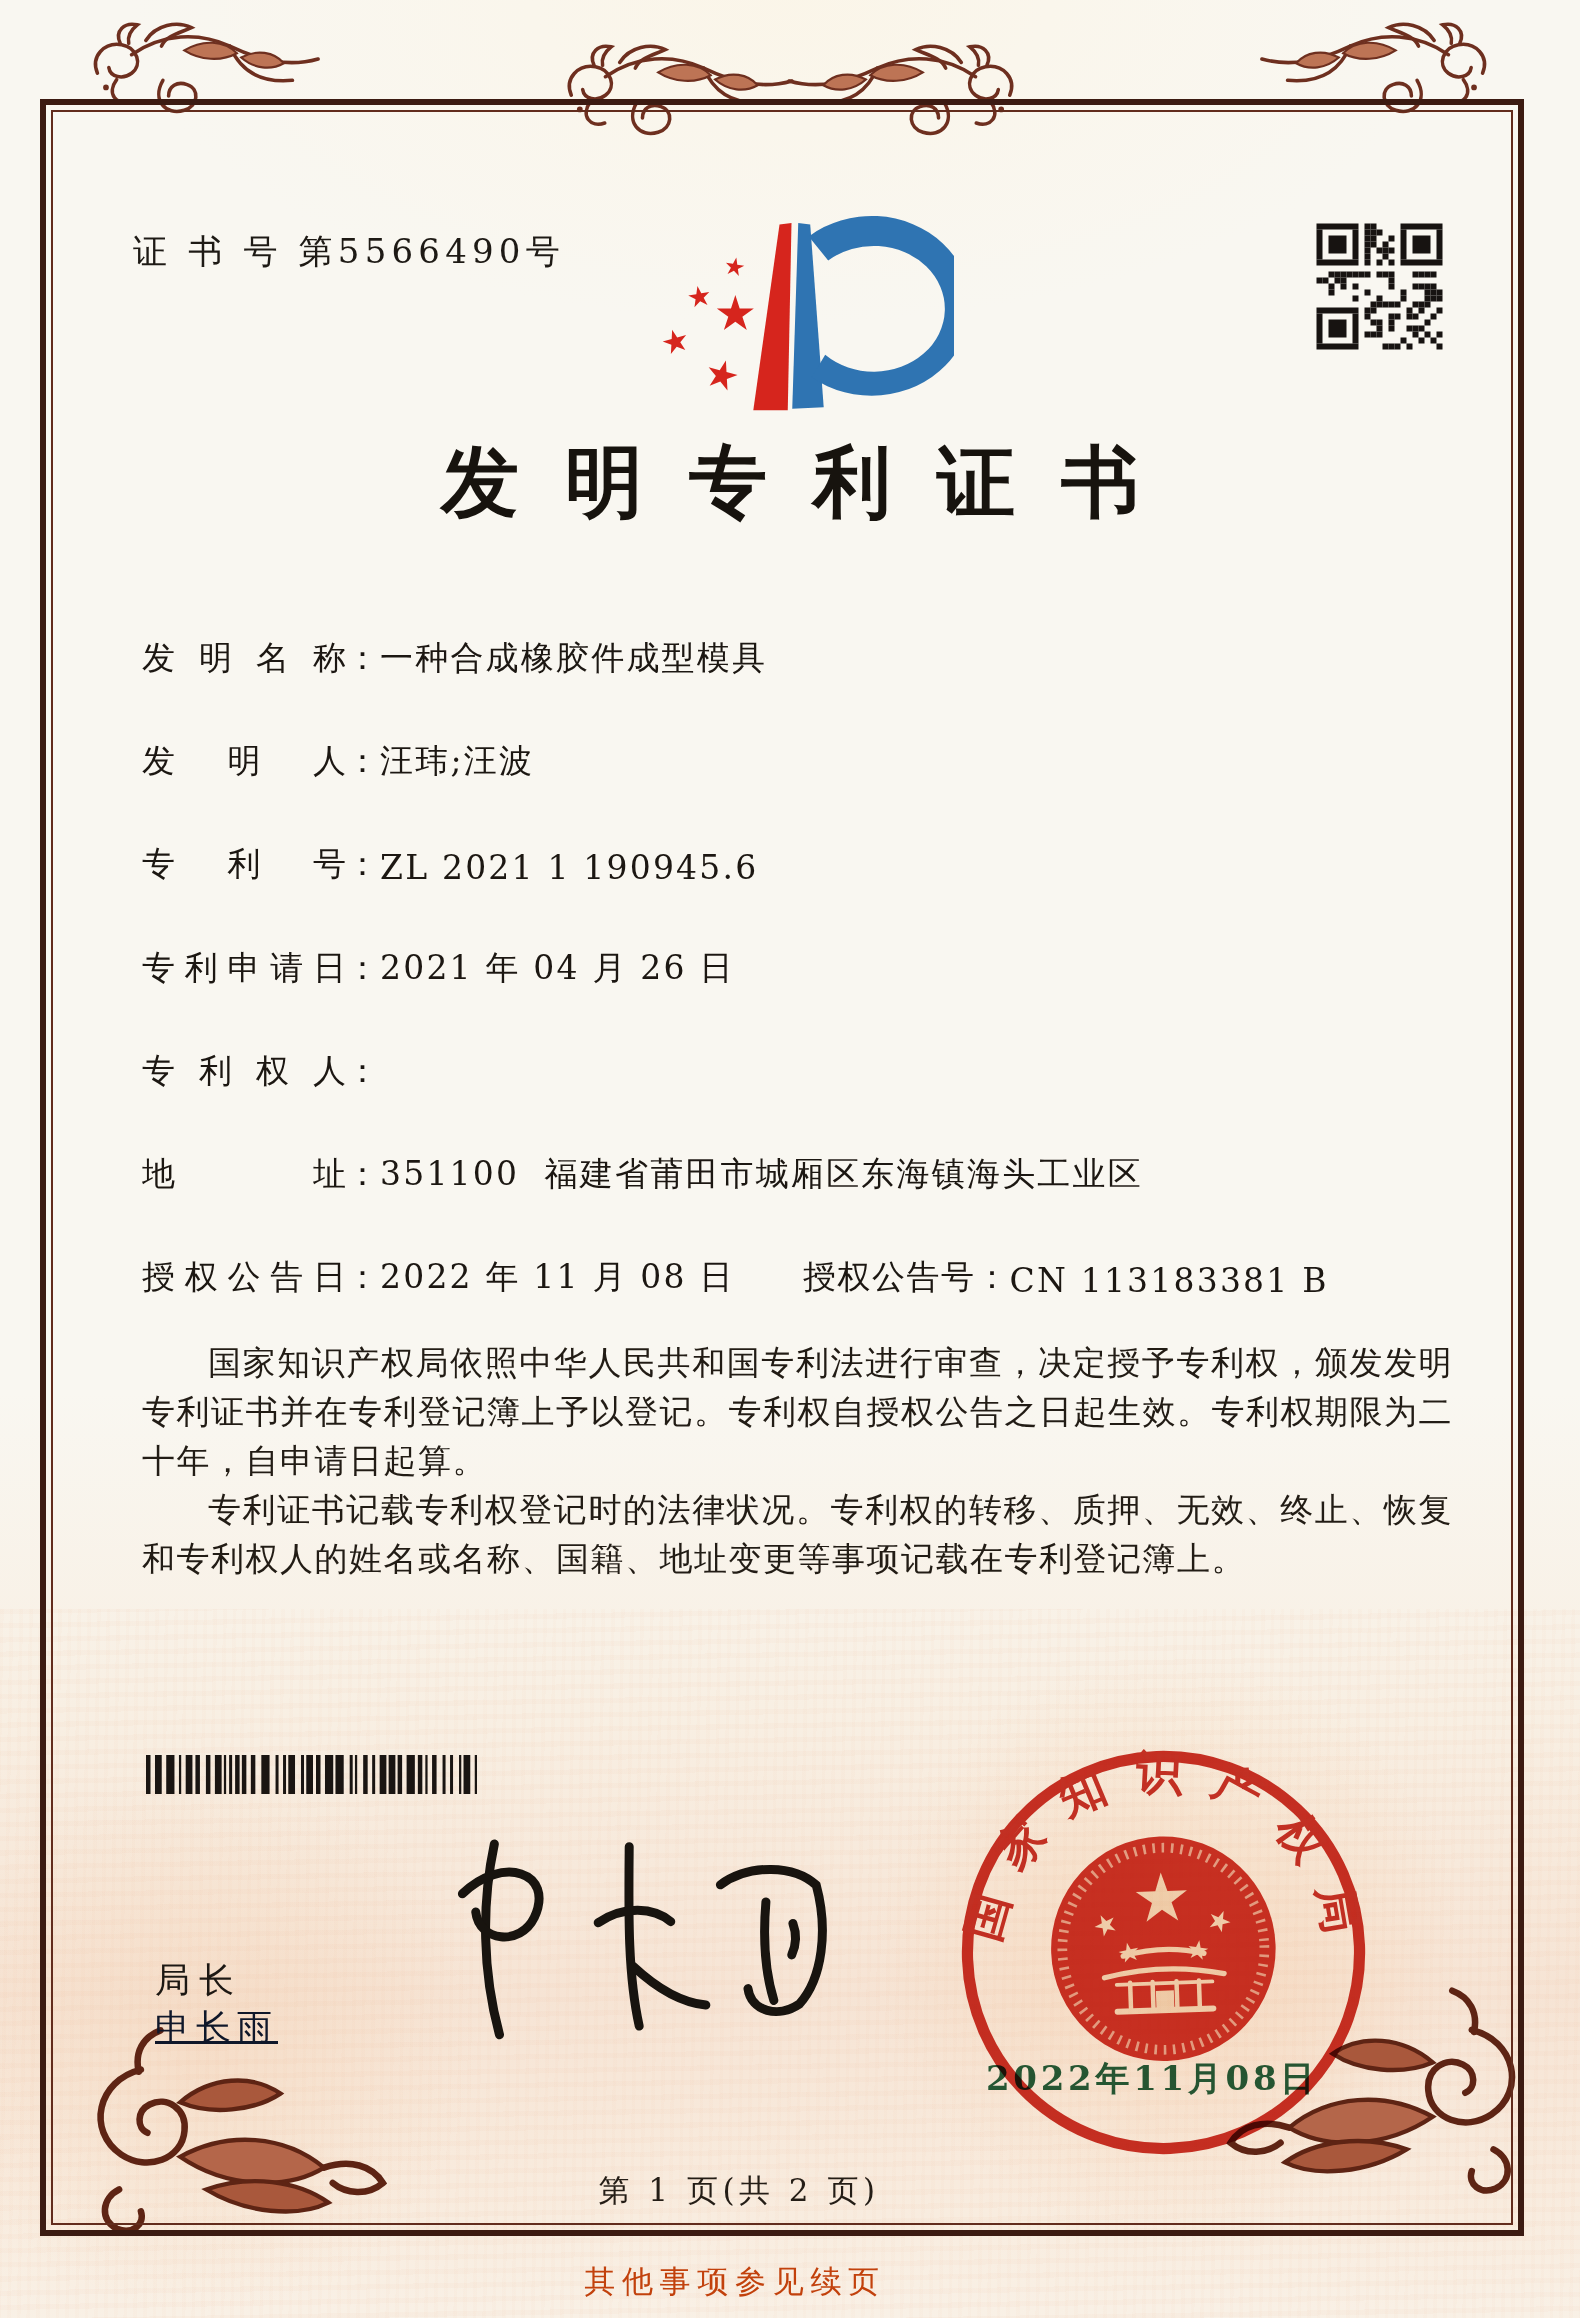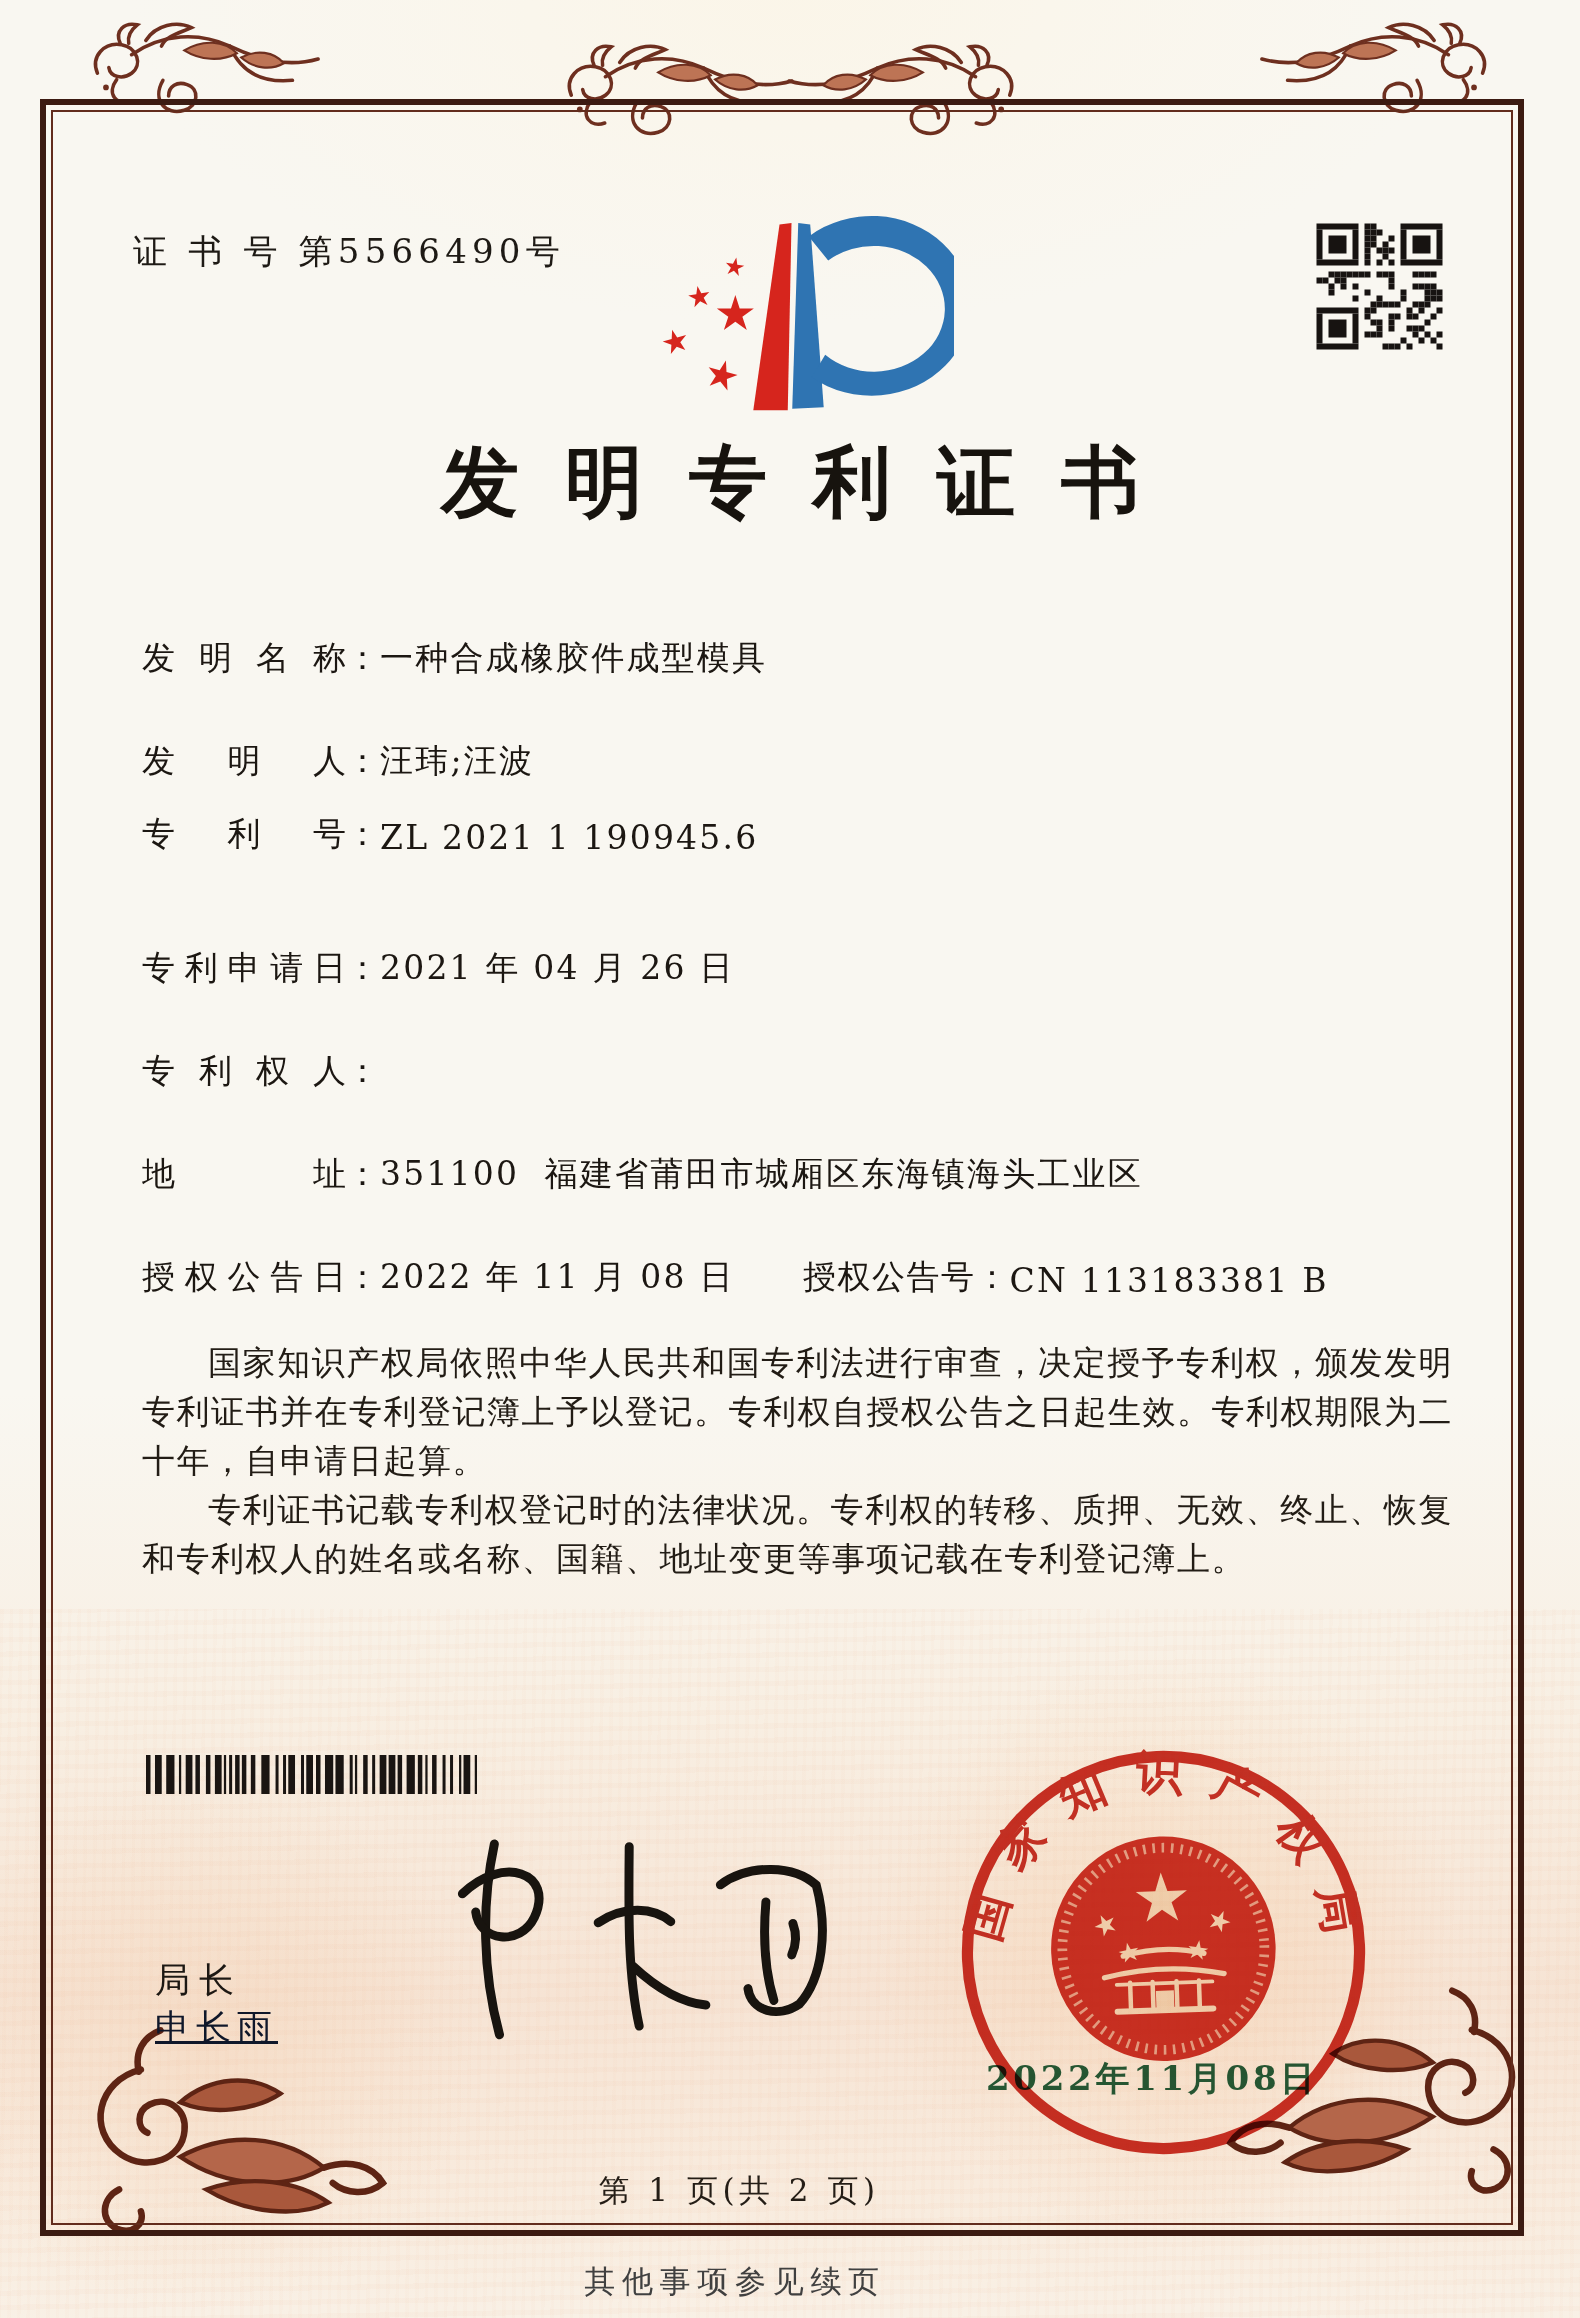--- a/index.html
+++ b/index.html
@@ -19,38 +19,38 @@
   .ornament{position:absolute;pointer-events:none;}
   .cert-no{position:absolute;left:133px;top:229px;font-size:34px;letter-spacing:5.2px;color:#1e1a15;}
   .logo{position:absolute;left:632px;top:187px;width:322px;height:251px;}
   .qr{position:absolute;left:1315px;top:219px;width:129px;height:135px;}
   .title{position:absolute;left:0;top:431px;width:100%;text-align:center;font-size:78px;font-weight:bold;
          letter-spacing:46px;text-indent:46px;color:#17130e;margin:0;}
   .row{position:absolute;left:142px;font-size:33px;display:flex;align-items:flex-end;color:#1c1712;}
   .row .lbl{display:inline-block;width:204px;text-align:justify;text-align-last:justify;}
   .row .colon{display:inline-block;width:34px;}
   .row .val{letter-spacing:2.2px;white-space:pre-wrap;}
-  .r0{top:636px}.r1{top:739px}.r2{top:812px}.r3{top:946px}.r4{top:1049px}.r5{top:1152px}.r6{top:1255px}
+  .r0{top:636px}.r1{top:739px}.r2{top:842px}.r3{top:946px}.r4{top:1049px}.r5{top:1152px}.r6{top:1255px}
   .row2{left:803px;}
   .row2 .lbl{width:auto;text-align:left;text-align-last:auto;letter-spacing:1.5px;}
   .paras{position:absolute;left:142px;top:1338px;width:1311px;font-size:33px;line-height:49px;
          text-align:justify;letter-spacing:1.5px;color:#221c15;}
   .paras p{margin:0;text-indent:2em;}
   .barcode{position:absolute;left:146px;top:1755px;width:334px;height:39px;}
   .director-title{position:absolute;left:155px;top:1929px;font-size:35px;letter-spacing:9px;color:#1d1813;margin-top:28px;}
   .director-name{position:absolute;left:155px;top:2004px;font-size:35px;letter-spacing:6px;color:#0f172a;text-decoration:underline;}
   .signature{position:absolute;left:408px;top:1817px;width:434px;height:247px;transform:rotate(-2deg);}
   .seal{position:absolute;left:939px;top:1728px;width:449px;height:449px;transform:rotate(-2deg);
         mix-blend-mode:multiply;opacity:.95;}
   .stamp-date{position:absolute;left:986px;top:2056px;font-size:34px;letter-spacing:3.7px;font-weight:600;
         color:#14532d;opacity:.92;mix-blend-mode:multiply;white-space:nowrap;}
   .page-note{position:absolute;left:739px;top:2170px;transform:translateX(-50%);font-size:31px;
         letter-spacing:4.5px;color:#241d16;white-space:nowrap;}
   .cont-note{position:absolute;left:735px;top:2261px;transform:translateX(-50%);font-size:31px;
-        letter-spacing:6.7px;color:#404040;white-space:nowrap;}
+        letter-spacing:6.7px;color:#c2410c;white-space:nowrap;}
 </style>
 </head>
 <body>
 
 <div class="page">
 
   <div class="tint tint-top"></div>
   <div class="tint tint-bottom"></div>
   <div class="tint tint-seal"></div>
   <div class="tint tint-left"></div>

